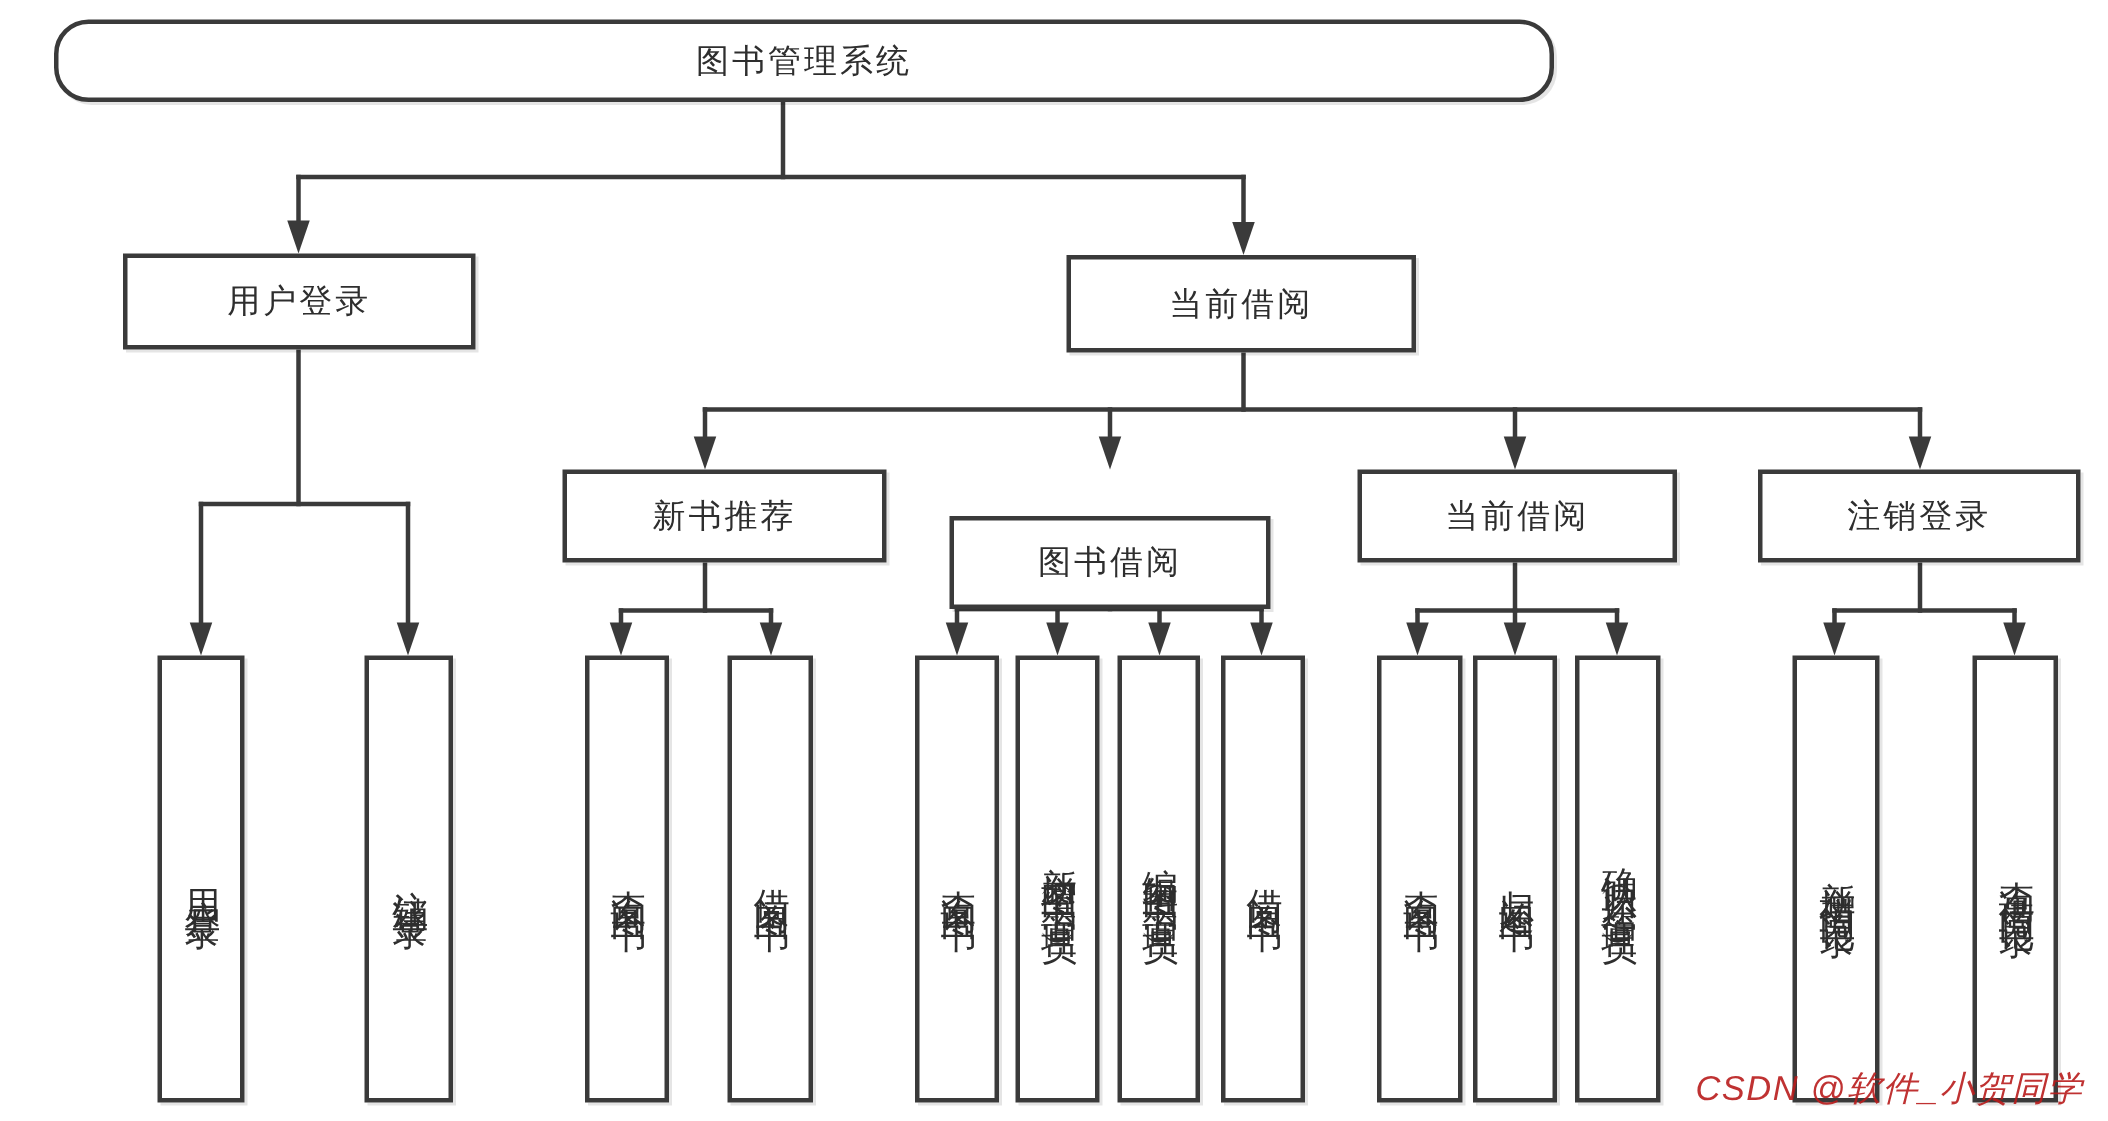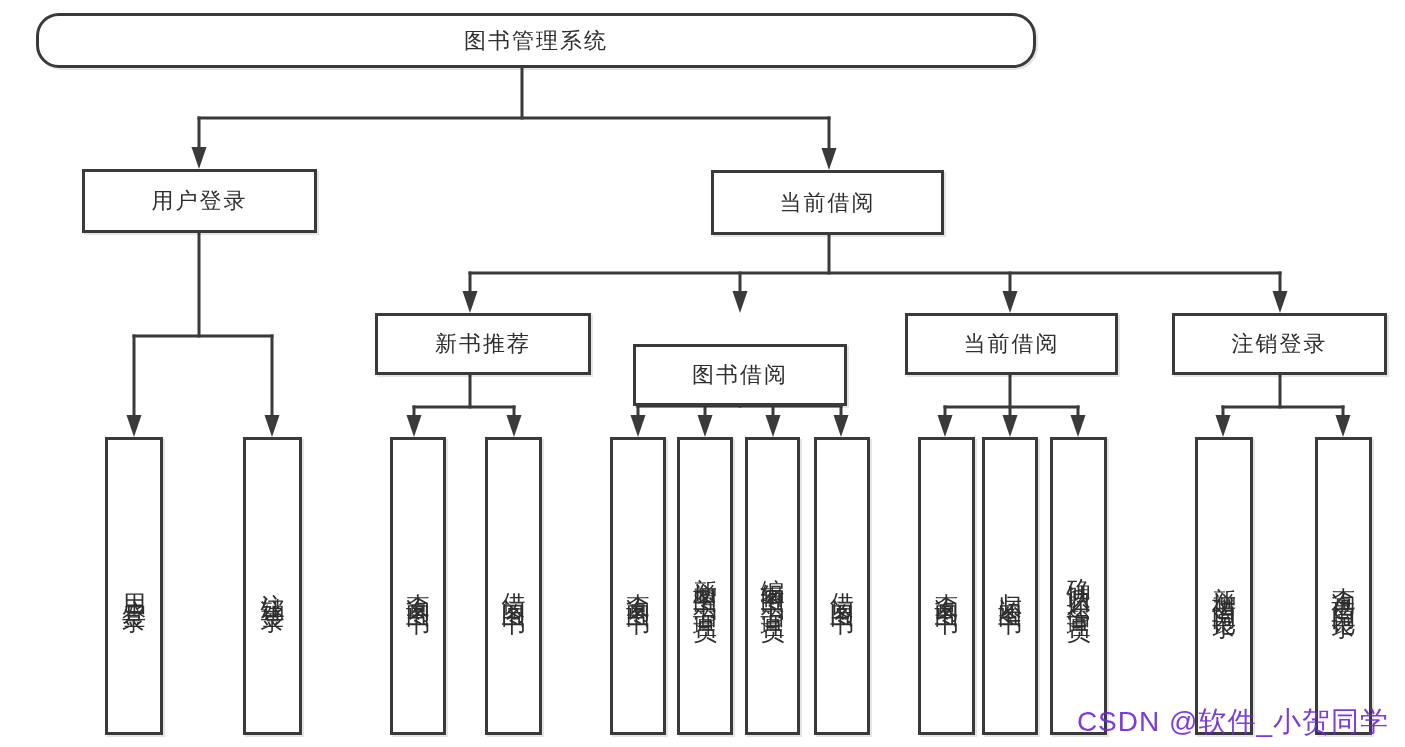--- a/index.html
+++ b/index.html
@@ -68,24 +68,25 @@
   #n-query-books-3       { left: 918px;  width: 57px; }
   #n-return-books        { left: 982px;  width: 56px; }
   #n-confirm-return      { left: 1050px; width: 57px; }
   #n-add-borrow-record   { left: 1195px; width: 58px; }
   #n-query-borrow-record { left: 1315px; width: 57px; }
 
   .watermark {
     position: absolute;
     right: 16px;
     bottom: 6px;
-    font-size: 28px;
+    font-size: 23px;
     letter-spacing: 1px;
-    color: #6d28d9;
+    color: #b91c1c;
     opacity: 0.9;
+    font-style: italic;
   }
 </style>
 </head>
 <body>
 
 <div class="canvas">
 
   <svg class="wires" id="wires" viewBox="0 0 1405 747">
       <path d="M522 68 V118" stroke="#3a3a3a" stroke-width="3" stroke-linecap="square" fill="none"></path>
       <path d="M199 118 H829" stroke="#3a3a3a" stroke-width="3" stroke-linecap="square" fill="none"></path>

